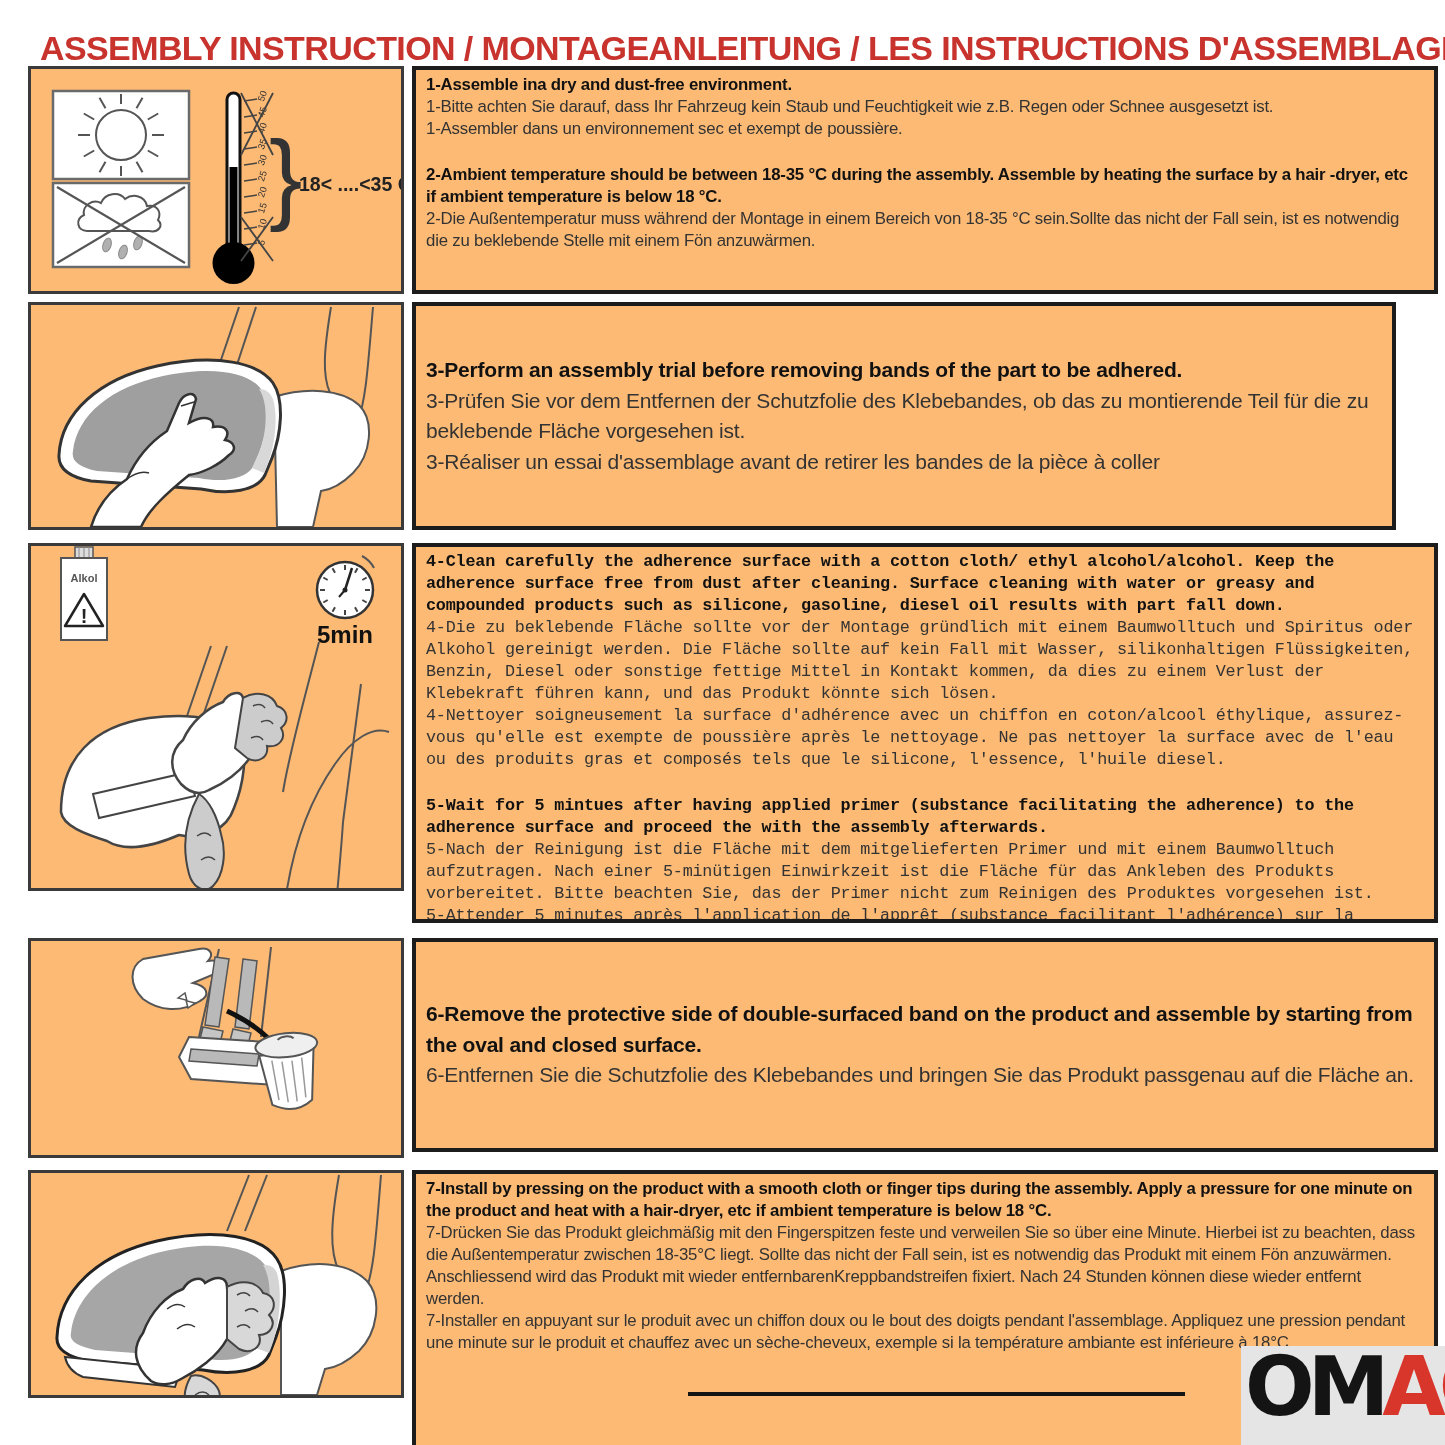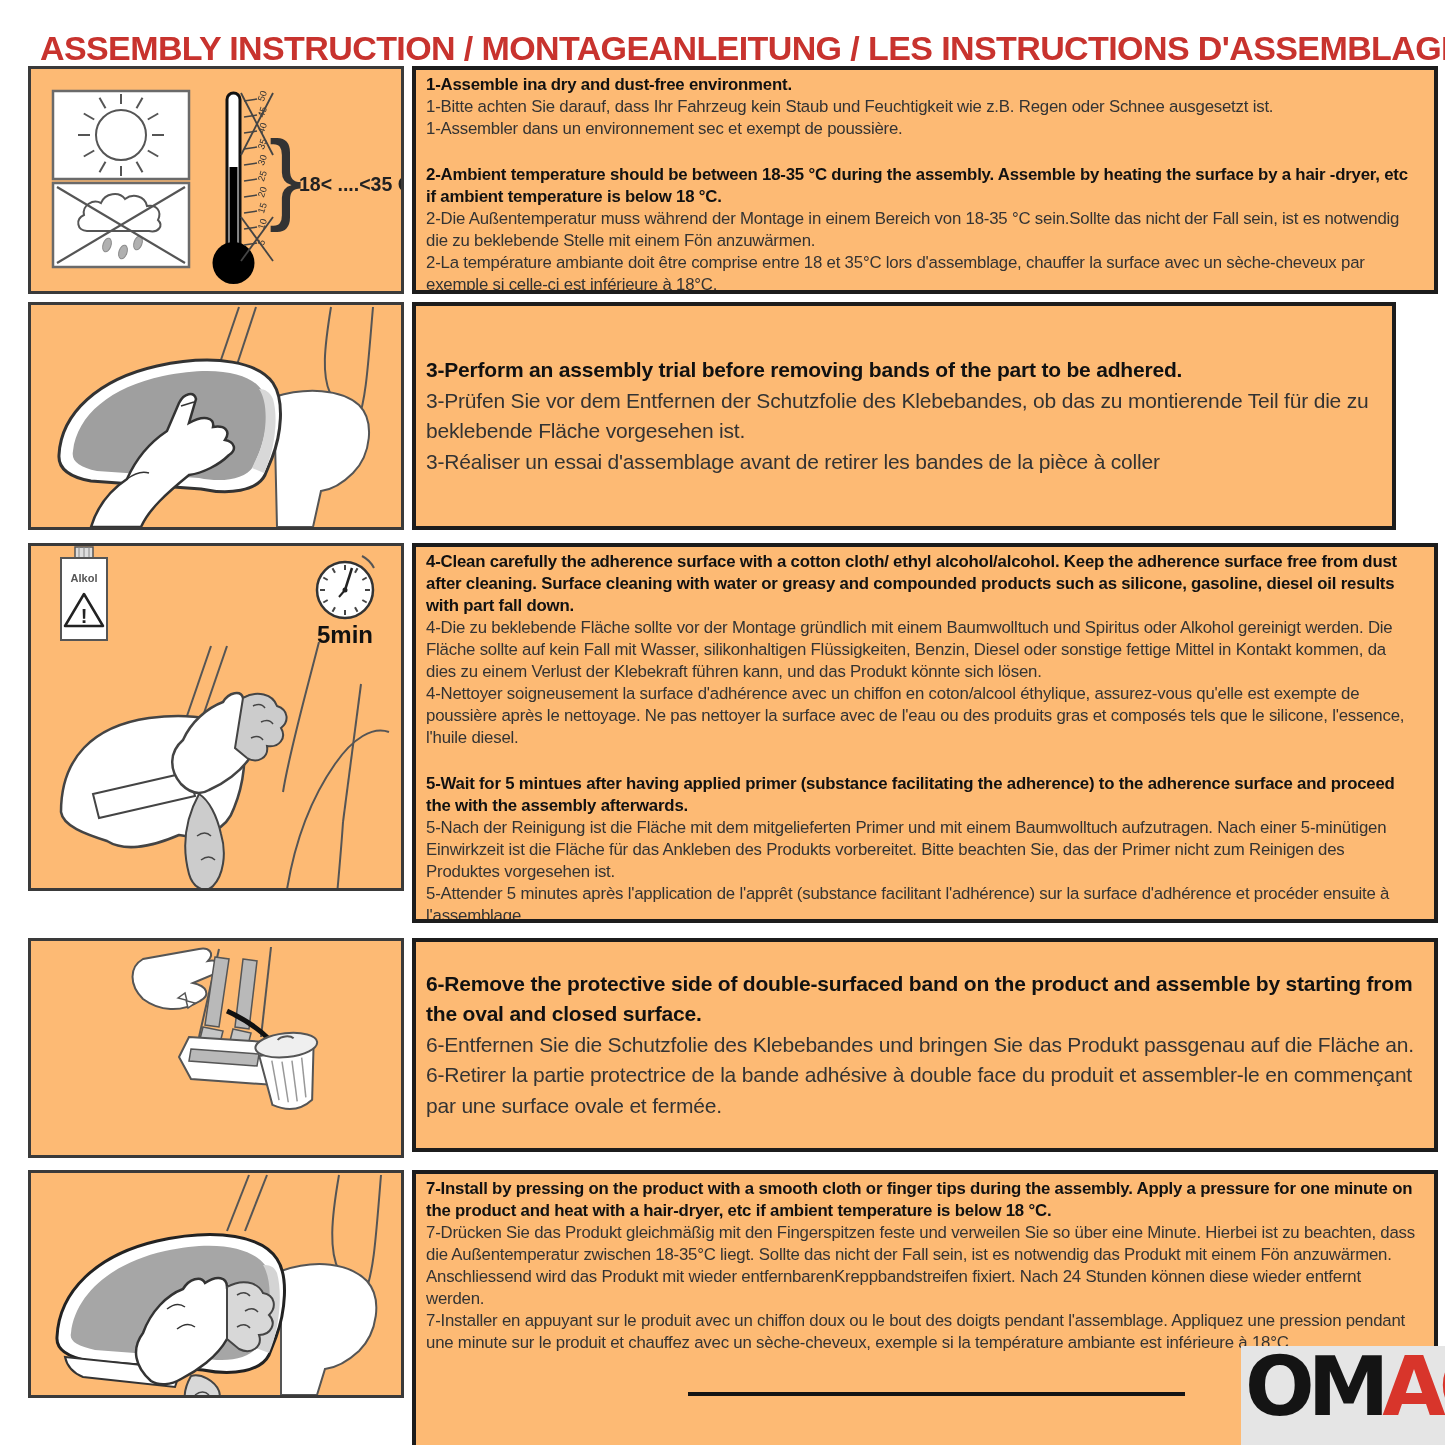--- a/index.html
+++ b/index.html
@@ -107,21 +107,20 @@
       </g>
     </svg>
   </div>
 
   <div class="box tbox" style="left:412px;top:66px;width:1026px;height:228px;">
     <p class="p-s b">1-Assemble ina dry and dust-free environment.</p>
     <p class="p-s">1-Bitte achten Sie darauf, dass Ihr Fahrzeug kein Staub und Feuchtigkeit wie z.B. Regen oder Schnee ausgesetzt ist.</p>
     <p class="p-s">1-Assembler dans un environnement sec et exempt de poussière.</p>
     <p class="p-s b gap">2-Ambient temperature should be between 18-35 °C  during the assembly. Assemble by heating the surface by a hair -dryer, etc if ambient temperature is below 18 °C.</p>
     <p class="p-s">2-Die Außentemperatur muss während der Montage in einem Bereich von 18-35 °C  sein.Sollte das nicht der Fall sein, ist es notwendig die zu beklebende Stelle mit einem Fön anzuwärmen.</p>
-    <p class="p-s">2-La température ambiante doit être comprise entre 18 et 35°C lors d'assemblage, chauffer la surface avec un sèche-cheveux par exemple si celle-ci est inférieure à 18°C.</p>
   </div>
 
   <div class="box ibox" style="left:28px;top:302px;width:376px;height:228px;">
     <svg viewBox="0 0 370 222" width="370" height="222">
       <g stroke="#555" stroke-width="2" fill="none">
         <path d="M208,2 L178,90"></path>
           <path d="M225,2 L196,90"></path>
         <path d="M300,2 C293,45 291,70 299,88"></path>
           <path d="M342,2 C337,60 335,95 327,115"></path>
       </g>
@@ -195,21 +194,21 @@
       <g>
         <path d="M150,238 C138,224 138,206 152,194 C160,176 176,162 192,156 C198,146 210,144 212,152 C224,146 232,150 230,160 C242,158 246,166 240,174 C248,178 248,186 240,192 L220,210 C210,226 192,238 178,244 C168,250 158,246 150,238 Z" fill="#fff" stroke="#444" stroke-width="2.5"></path>
         <path d="M212,152 C226,144 242,148 246,160 C258,164 258,176 250,182 C256,192 248,202 236,200 C238,212 226,218 216,212 L204,202 Z" fill="#ccc" stroke="#444" stroke-width="2"></path>
         <path d="M222,160 q8,-4 12,2 M230,176 q8,-4 12,2 M220,192 q8,-4 12,2" stroke="#444" stroke-width="1.5" fill="none"></path>
         <path d="M168,248 C156,270 150,298 158,328 C162,342 174,348 182,340 C192,330 196,308 190,288 C186,270 178,254 168,248 Z" fill="#ccc" stroke="#444" stroke-width="2"></path>
         <path d="M166,290 q8,-6 14,0 M170,314 q8,-6 14,0" stroke="#444" stroke-width="1.5" fill="none"></path>
       </g>
     </svg>
   </div>
 
-  <div class="box tbox" style="left:412px;top:543px;width:1026px;height:380px;">
+  <div class="box tbox" style="left:412px;top:543px;width:1026px;height:380px;font-family:Liberation Mono, monospace;">
     <p class="p-s b">4-Clean carefully the adherence surface with a cotton cloth/ ethyl alcohol/alcohol. Keep the adherence surface free from dust after cleaning. Surface cleaning with water or greasy and compounded products such as silicone, gasoline, diesel oil results with part fall down.</p>
     <p class="p-s">4-Die zu beklebende Fläche sollte vor der Montage gründlich mit einem Baumwolltuch und Spiritus oder Alkohol gereinigt werden. Die Fläche sollte auf kein Fall mit Wasser, silikonhaltigen Flüssigkeiten, Benzin, Diesel oder sonstige fettige Mittel in Kontakt kommen, da dies zu einem Verlust der Klebekraft führen kann, und das Produkt könnte sich lösen.</p>
     <p class="p-s">4-Nettoyer soigneusement la surface d'adhérence avec un chiffon en coton/alcool éthylique, assurez-vous qu'elle est exempte de poussière après le nettoyage. Ne pas nettoyer la surface avec de l'eau ou des produits gras et composés tels que le silicone, l'essence, l'huile diesel.</p>
     <p class="p-s b gap">5-Wait for 5 mintues after having applied primer (substance facilitating the adherence) to the adherence surface and proceed the with the assembly afterwards.</p>
     <p class="p-s">5-Nach der Reinigung ist die Fläche mit dem mitgelieferten Primer und mit einem Baumwolltuch aufzutragen. Nach einer 5-minütigen Einwirkzeit ist die Fläche für das Ankleben des Produkts vorbereitet. Bitte beachten Sie, das der Primer nicht zum Reinigen des Produktes vorgesehen ist.</p>
     <p class="p-s">5-Attender 5 minutes après l'application de l'apprêt (substance facilitant l'adhérence) sur la surface d'adhérence et procéder ensuite à l'assemblage</p>
   </div>
 
   <div class="box ibox" style="left:28px;top:938px;width:376px;height:220px;">
     <svg viewBox="0 0 370 214" width="370" height="214">
@@ -241,21 +240,20 @@
         </g>
         <ellipse cx="258" cy="104" rx="31" ry="12" fill="#efefef" stroke="#555" stroke-width="2"></ellipse>
         <path d="M250,98 a9,5 0 0 1 16,0" stroke="#555" stroke-width="2" fill="none"></path>
       </g>
     </svg>
   </div>
 
   <div class="box tbox center" style="left:412px;top:938px;width:1026px;height:214px;">
     <p class="p-l b">6-Remove the protective side of double-surfaced band on the product and assemble by starting from the oval and closed surface.</p>
     <p class="p-l">6-Entfernen Sie die Schutzfolie des Klebebandes und bringen Sie das Produkt passgenau auf die Fläche an.</p>
-    <p class="p-l">6-Retirer la partie protectrice de la bande adhésive à double face du produit et assembler-le en commençant par une surface ovale et fermée.</p>
   </div>
 
   <div class="box ibox" style="left:28px;top:1170px;width:376px;height:228px;">
     <svg viewBox="0 0 370 222" width="370" height="222">
       <g stroke="#555" stroke-width="2" fill="none">
         <path d="M218,2 L196,58"></path>
           <path d="M236,2 L214,58"></path>
         <path d="M308,2 C300,48 298,78 308,98"></path>
           <path d="M350,2 C345,63 343,98 334,120"></path>
       </g>

